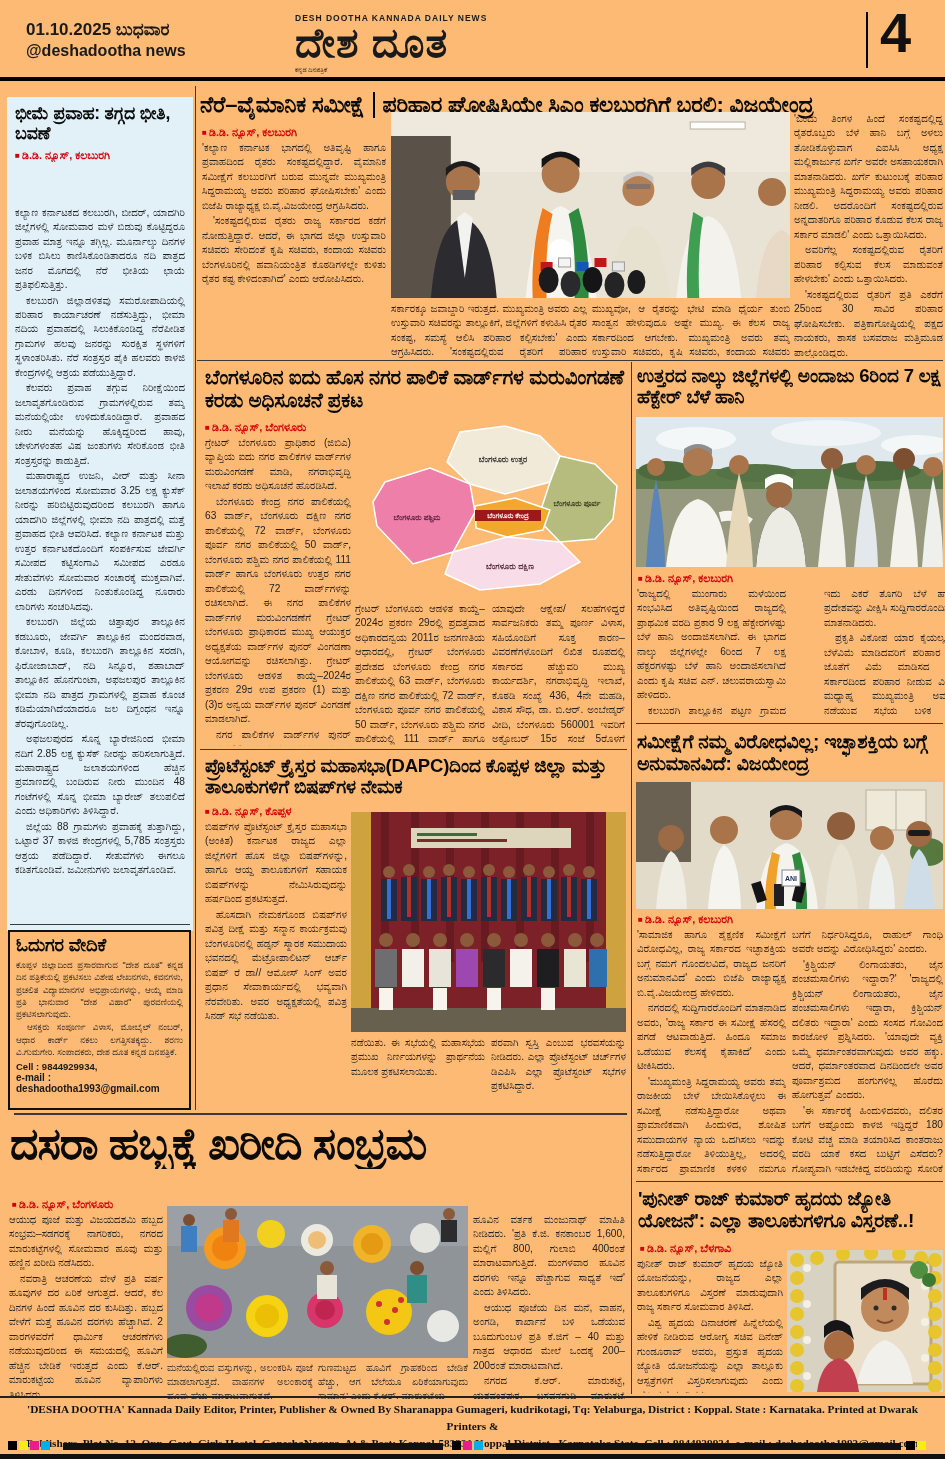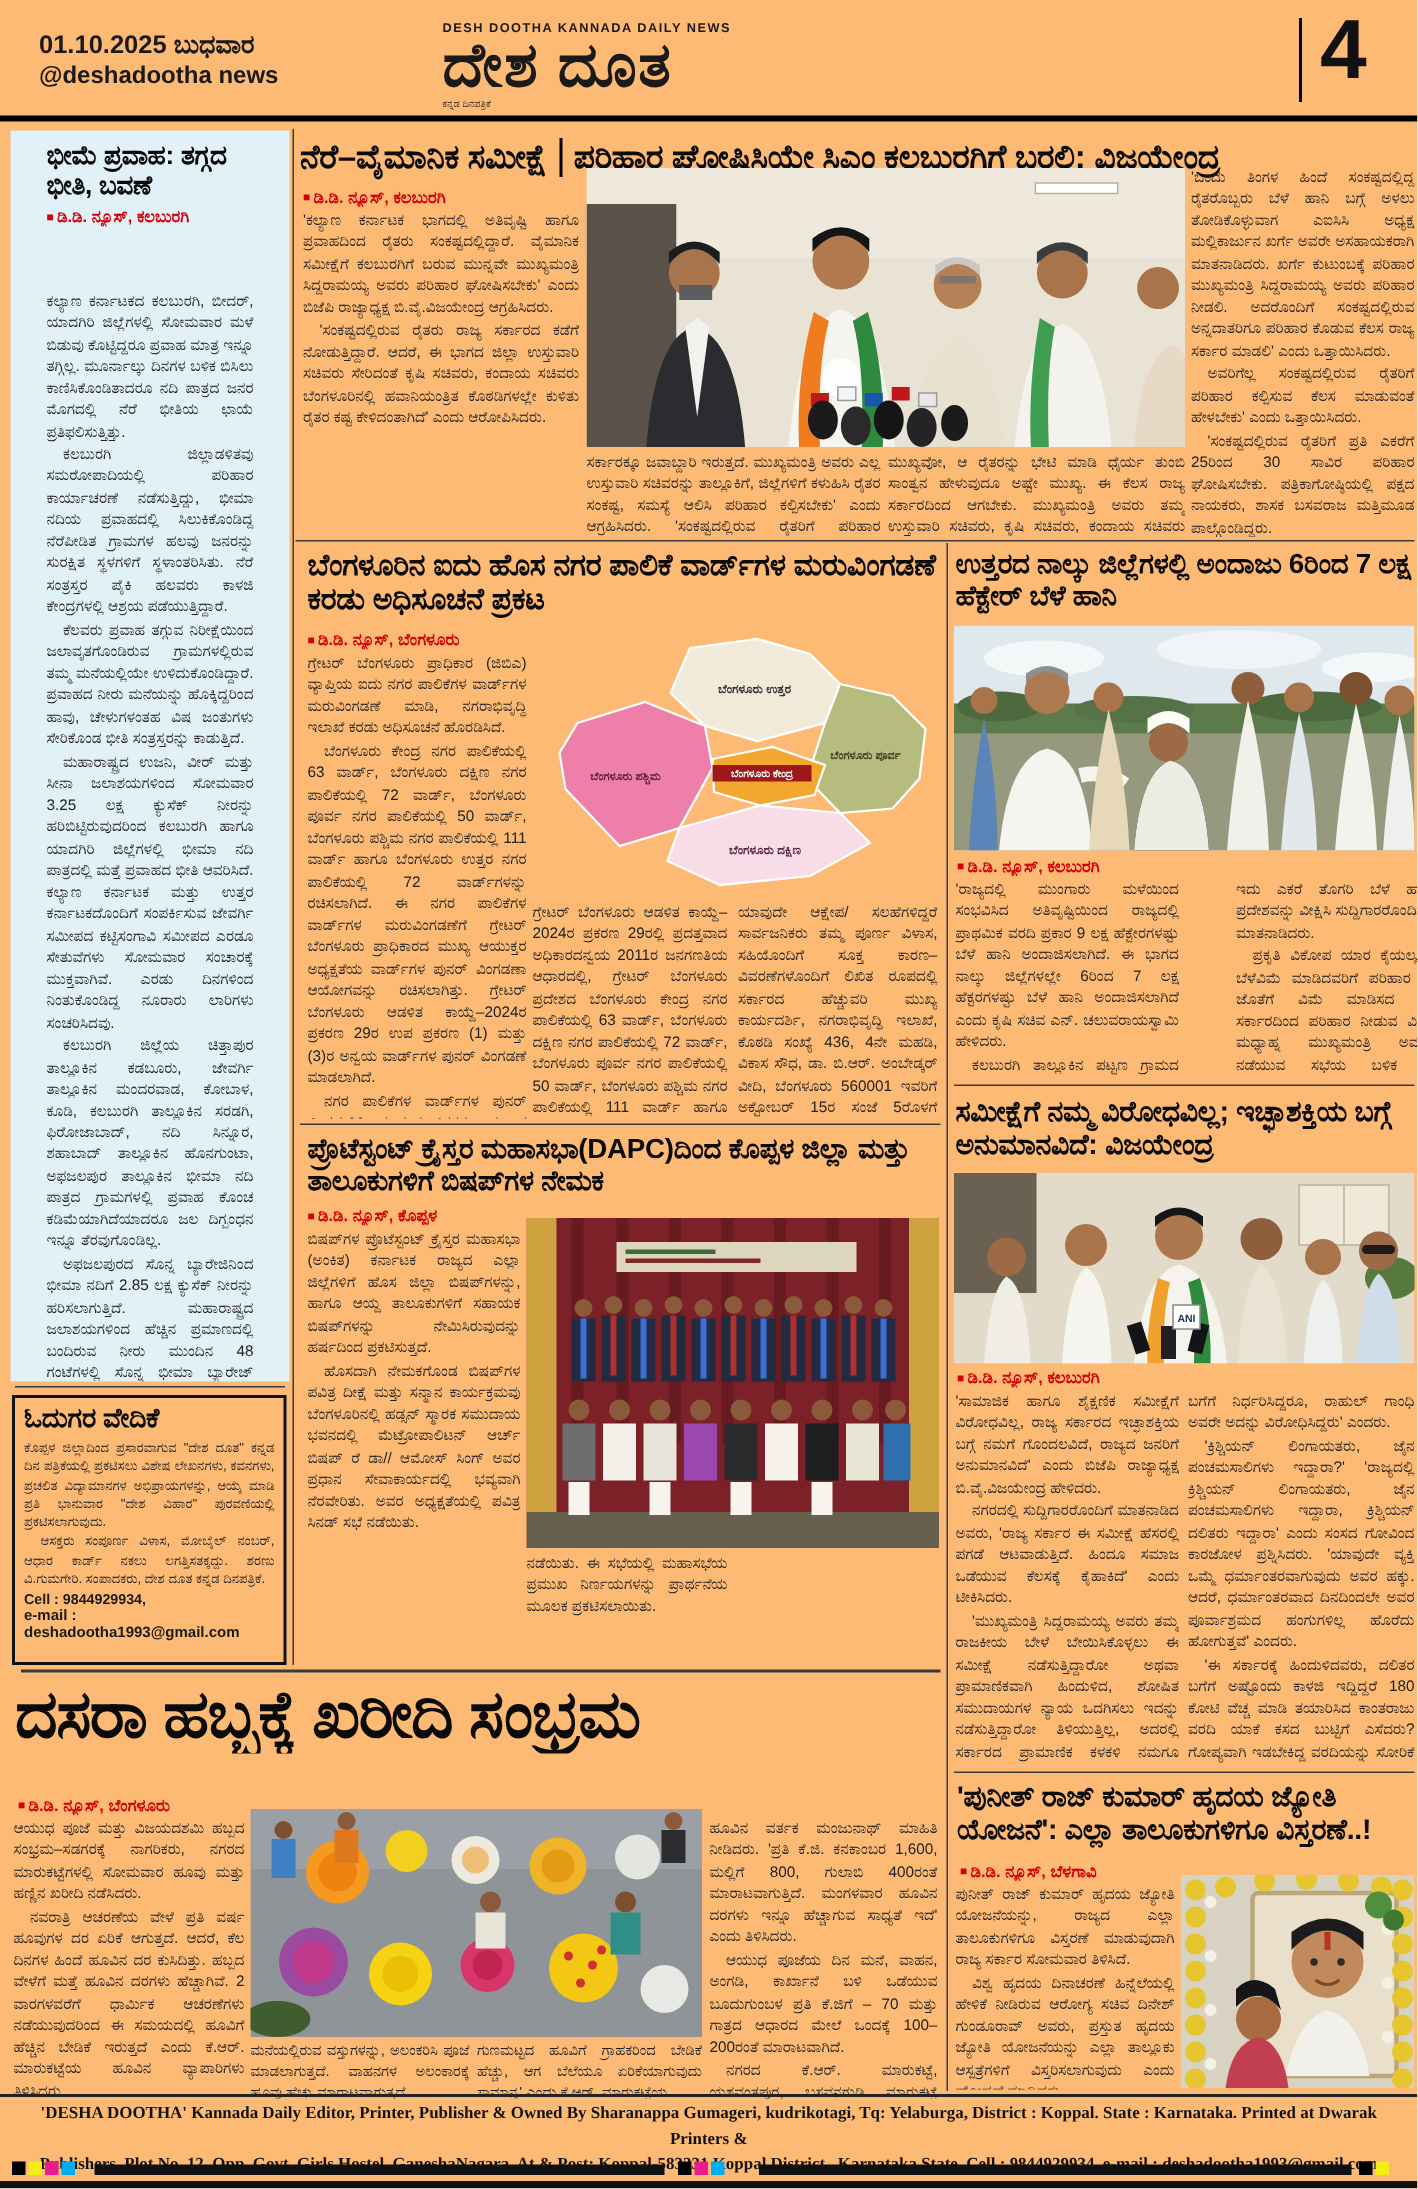--- a/index.html
+++ b/index.html
@@ -34,21 +34,21 @@
     <div style="font-size:8.5px;font-weight:bold;letter-spacing:1px;">DESH DOOTHA KANNADA DAILY NEWS</div>
     <div style="font-size:41px;font-weight:800;line-height:1.02;letter-spacing:1px;">ದೇಶ ದೂತ</div>
     <div style="font-size:6.5px;margin-top:1px;">ಕನ್ನಡ ದಿನಪತ್ರಿಕೆ</div>
   </div>
 
   <div class="abs" style="left:866px;top:12px;width:2px;height:56px;background:#000;"></div>
   <div class="abs" style="left:880px;top:0px;font-size:56px;font-weight:800;color:#111;">4</div>
 
   <div class="abs" style="left:0;top:77px;width:945px;height:4px;background:#000;"></div>
 
-  <div class="abs" style="left:7px;top:87px;width:186px;height:834px;background:#e2f0f8;padding:6px 24px;overflow:hidden;">
+  <div class="abs" style="left:7px;top:97px;width:186px;height:834px;background:#e2f0f8;padding:6px 8px;overflow:hidden;">
     <div class="hl" style="font-size:17.5px;">ಭೀಮೆ ಪ್ರವಾಹ: ತಗ್ಗದ ಭೀತಿ, ಬವಣೆ</div>
     <div class="byline" style="margin:5px 0 3px;">ಡಿ.ಡಿ. ನ್ಯೂಸ್, ಕಲಬುರಗಿ</div>
     <div class="body-text" style="height:740px;margin-top:44px;">
       <p>ಕಲ್ಯಾಣ ಕರ್ನಾಟಕದ ಕಲಬುರಗಿ, ಬೀದರ್, ಯಾದಗಿರಿ ಜಿಲ್ಲೆಗಳಲ್ಲಿ ಸೋಮವಾರ ಮಳೆ ಬಿಡುವು ಕೊಟ್ಟಿದ್ದರೂ ಪ್ರವಾಹ ಮಾತ್ರ ಇನ್ನೂ ತಗ್ಗಿಲ್ಲ. ಮೂರ್ನಾಲ್ಕು ದಿನಗಳ ಬಳಿಕ ಬಿಸಿಲು ಕಾಣಿಸಿಕೊಂಡಿತಾದರೂ ನದಿ ಪಾತ್ರದ ಜನರ ಮೊಗದಲ್ಲಿ ನೆರೆ ಭೀತಿಯ ಛಾಯೆ ಪ್ರತಿಫಲಿಸುತ್ತಿತ್ತು.</p>
       <p>ಕಲಬುರಗಿ ಜಿಲ್ಲಾಡಳಿತವು ಸಮರೋಪಾದಿಯಲ್ಲಿ ಪರಿಹಾರ ಕಾರ್ಯಾಚರಣೆ ನಡೆಸುತ್ತಿದ್ದು, ಭೀಮಾ ನದಿಯ ಪ್ರವಾಹದಲ್ಲಿ ಸಿಲುಕಿಕೊಂಡಿದ್ದ ನೆರೆಪೀಡಿತ ಗ್ರಾಮಗಳ ಹಲವು ಜನರನ್ನು ಸುರಕ್ಷಿತ ಸ್ಥಳಗಳಿಗೆ ಸ್ಥಳಾಂತರಿಸಿತು. ನೆರೆ ಸಂತ್ರಸ್ತರ ಪೈಕಿ ಹಲವರು ಕಾಳಜಿ ಕೇಂದ್ರಗಳಲ್ಲಿ ಆಶ್ರಯ ಪಡೆಯುತ್ತಿದ್ದಾರೆ.</p>
       <p>ಕೆಲವರು ಪ್ರವಾಹ ತಗ್ಗುವ ನಿರೀಕ್ಷೆಯಿಂದ ಜಲಾವೃತಗೊಂಡಿರುವ ಗ್ರಾಮಗಳಲ್ಲಿರುವ ತಮ್ಮ ಮನೆಯಲ್ಲಿಯೇ ಉಳಿದುಕೊಂಡಿದ್ದಾರೆ. ಪ್ರವಾಹದ ನೀರು ಮನೆಯನ್ನು ಹೊಕ್ಕಿದ್ದರಿಂದ ಹಾವು, ಚೇಳುಗಳಂತಹ ವಿಷ ಜಂತುಗಳು ಸೇರಿಕೊಂಡ ಭೀತಿ ಸಂತ್ರಸ್ತರನ್ನು ಕಾಡುತ್ತಿದೆ.</p>
       <p>ಮಹಾರಾಷ್ಟ್ರದ ಉಜನಿ, ವೀರ್ ಮತ್ತು ಸೀನಾ ಜಲಾಶಯಗಳಿಂದ ಸೋಮವಾರ 3.25 ಲಕ್ಷ ಕ್ಯುಸೆಕ್ ನೀರನ್ನು ಹರಿಬಿಟ್ಟಿರುವುದರಿಂದ ಕಲಬುರಗಿ ಹಾಗೂ ಯಾದಗಿರಿ ಜಿಲ್ಲೆಗಳಲ್ಲಿ ಭೀಮಾ ನದಿ ಪಾತ್ರದಲ್ಲಿ ಮತ್ತೆ ಪ್ರವಾಹದ ಭೀತಿ ಆವರಿಸಿದೆ. ಕಲ್ಯಾಣ ಕರ್ನಾಟಕ ಮತ್ತು ಉತ್ತರ ಕರ್ನಾಟಕದೊಂದಿಗೆ ಸಂಪರ್ಕಿಸುವ ಜೇವರ್ಗಿ ಸಮೀಪದ ಕಟ್ಟಿಸಂಗಾವಿ ಸಮೀಪದ ಎರಡೂ ಸೇತುವೆಗಳು ಸೋಮವಾರ ಸಂಚಾರಕ್ಕೆ ಮುಕ್ತವಾಗಿವೆ. ಎರಡು ದಿನಗಳಿಂದ ನಿಂತುಕೊಂಡಿದ್ದ ನೂರಾರು ಲಾರಿಗಳು ಸಂಚರಿಸಿದವು.</p>
       <p>ಕಲಬುರಗಿ ಜಿಲ್ಲೆಯ ಚಿತ್ತಾಪುರ ತಾಲ್ಲೂಕಿನ ಕಡಬೂರು, ಜೇವರ್ಗಿ ತಾಲ್ಲೂಕಿನ ಮಂದರವಾಡ, ಕೋಬಾಳ, ಕೂಡಿ, ಕಲಬುರಗಿ ತಾಲ್ಲೂಕಿನ ಸರಡಗಿ, ಫಿರೋಜಾಬಾದ್, ನದಿ ಸಿನ್ನೂರ, ಶಹಾಬಾದ್ ತಾಲ್ಲೂಕಿನ ಹೊನಗುಂಟಾ, ಅಫಜಲಪುರ ತಾಲ್ಲೂಕಿನ ಭೀಮಾ ನದಿ ಪಾತ್ರದ ಗ್ರಾಮಗಳಲ್ಲಿ ಪ್ರವಾಹ ಕೊಂಚ ಕಡಿಮೆಯಾಗಿದೆಯಾದರೂ ಜಲ ದಿಗ್ಬಂಧನ ಇನ್ನೂ ತೆರವುಗೊಂಡಿಲ್ಲ.</p>
       <p>ಅಫಜಲಪುರದ ಸೊನ್ನ ಬ್ಯಾರೇಜಿನಿಂದ ಭೀಮಾ ನದಿಗೆ 2.85 ಲಕ್ಷ ಕ್ಯುಸೆಕ್ ನೀರನ್ನು ಹರಿಸಲಾಗುತ್ತಿದೆ. ಮಹಾರಾಷ್ಟ್ರದ ಜಲಾಶಯಗಳಿಂದ ಹೆಚ್ಚಿನ ಪ್ರಮಾಣದಲ್ಲಿ ಬಂದಿರುವ ನೀರು ಮುಂದಿನ 48 ಗಂಟೆಗಳಲ್ಲಿ ಸೊನ್ನ ಭೀಮಾ ಬ್ಯಾರೇಜ್ ತಲುಪಲಿದೆ ಎಂದು ಅಧಿಕಾರಿಗಳು ತಿಳಿಸಿದ್ದಾರೆ.</p>
       <p>ಜಿಲ್ಲೆಯ 88 ಗ್ರಾಮಗಳು ಪ್ರವಾಹಕ್ಕೆ ತುತ್ತಾಗಿದ್ದು, ಒಟ್ಟಾರೆ 37 ಕಾಳಜಿ ಕೇಂದ್ರಗಳಲ್ಲಿ 5,785 ಸಂತ್ರಸ್ತರು ಆಶ್ರಯ ಪಡೆದಿದ್ದಾರೆ. ಸೇತುವೆಗಳು ಈಗಲೂ ಕಡಿತಗೊಂಡಿವೆ. ಜಮೀನುಗಳು ಜಲಾವೃತಗೊಂಡಿವೆ.</p>
@@ -324,20 +324,23 @@
         <rect x="28" y="176" width="14" height="22"></rect>
           <rect x="82" y="176" width="14" height="22"></rect>
         <rect x="136" y="176" width="14" height="22"></rect>
           <rect x="190" y="176" width="14" height="22"></rect>
       </g>
     </svg>
   </div>
 
   <div class="abs body-text" style="left:351px;top:1036px;width:134px;height:70px;">
     <p>ನಡೆಯಿತು. ಈ ಸಭೆಯಲ್ಲಿ ಮಹಾಸಭೆಯ ಪ್ರಮುಖ ನಿರ್ಣಯಗಳನ್ನು ಪ್ರಾರ್ಥನೆಯ ಮೂಲಕ ಪ್ರಕಟಿಸಲಾಯಿತು.</p>
+  </div>
+  <div class="abs body-text" style="left:491px;top:1036px;width:135px;height:70px;">
+    <p>ಪರವಾಗಿ ಸ್ವಸ್ತಿ ಎಂಬುವ ಭರವಸೆಯನ್ನು ನೀಡಿದರು. ಎಲ್ಲಾ ಪ್ರೊಟೆಸ್ಟಂಟ್ ಚರ್ಚ್‌ಗಳ ಡಿಎಪಿಸಿ ಎಲ್ಲಾ ಪ್ರೊಟೆಸ್ಟಂಟ್ ಸಭೆಗಳ ಪ್ರಕಟಿಸಿದ್ದಾರೆ.</p>
   </div>
 
   <div class="abs center hl" style="left:637px;top:731px;width:306px;height:50px;font-size:19px;overflow:hidden;">ಸಮೀಕ್ಷೆಗೆ ನಮ್ಮ ವಿರೋಧವಿಲ್ಲ; ಇಚ್ಛಾಶಕ್ತಿಯ ಬಗ್ಗೆ ಅನುಮಾನವಿದೆ: ವಿಜಯೇಂದ್ರ</div>
 
   <div class="abs" style="left:636px;top:782px;width:307px;height:127px;">
     <svg class="photo" viewBox="0 0 307 127" preserveAspectRatio="none">
       <rect width="307" height="127" fill="#e3dbc9"></rect>
       <rect x="0" y="0" width="55" height="80" fill="#6b6152"></rect>
       <rect x="230" y="8" width="60" height="40" fill="#efe9da" stroke="#b9b09c"></rect>
       <line x1="260" y1="8" x2="260" y2="48" stroke="#b9b09c"></line>
@@ -436,21 +439,21 @@
   </div>
 
   <div class="abs body-text" style="left:167px;top:1361px;width:146px;height:38px;font-size:9.8px;">
     <p>ಮನೆಯಲ್ಲಿರುವ ವಸ್ತುಗಳನ್ನು, ಅಲಂಕರಿಸಿ ಪೂಜೆ ಮಾಡಲಾಗುತ್ತದೆ. ವಾಹನಗಳ ಅಲಂಕಾರಕ್ಕೆ ಹೂವು ಹೆಚ್ಚು ಮಾರಾಟವಾಗುತ್ತದೆ.</p>
   </div>
   <div class="abs body-text" style="left:318px;top:1361px;width:150px;height:38px;font-size:9.8px;">
     <p>ಗುಣಮಟ್ಟದ ಹೂವಿಗೆ ಗ್ರಾಹಕರಿಂದ ಬೇಡಿಕೆ ಹೆಚ್ಚು, ಆಗ ಬೆಲೆಯೂ ಏರಿಕೆಯಾಗುವುದು ಸಾಮಾನ್ಯ' ಎಂದು ಕೆ.ಆರ್. ಮಾರುಕಟ್ಟೆಯ</p>
   </div>
   <div class="abs body-text" style="left:473px;top:1213px;width:152px;height:186px;">
     <p>ಹೂವಿನ ವರ್ತಕ ಮಂಜುನಾಥ್ ಮಾಹಿತಿ ನೀಡಿದರು. 'ಪ್ರತಿ ಕೆ.ಜಿ. ಕನಕಾಂಬರ 1,600, ಮಲ್ಲಿಗೆ 800, ಗುಲಾಬಿ 400ರಂತೆ ಮಾರಾಟವಾಗುತ್ತಿದೆ. ಮಂಗಳವಾರ ಹೂವಿನ ದರಗಳು ಇನ್ನೂ ಹೆಚ್ಚಾಗುವ ಸಾಧ್ಯತೆ ಇದೆ' ಎಂದು ತಿಳಿಸಿದರು.</p>
-    <p>ಆಯುಧ ಪೂಜೆಯ ದಿನ ಮನೆ, ವಾಹನ, ಅಂಗಡಿ, ಕಾರ್ಖಾನೆ ಬಳಿ ಒಡೆಯುವ ಬೂದುಗುಂಬಳ ಪ್ರತಿ ಕೆ.ಜಿಗೆ – 70 ಮತ್ತು ಗಾತ್ರದ ಆಧಾರದ ಮೇಲೆ ಒಂದಕ್ಕೆ 100–200ರಂತೆ ಮಾರಾಟವಾಗಿದೆ.</p>
+    <p>ಆಯುಧ ಪೂಜೆಯ ದಿನ ಮನೆ, ವಾಹನ, ಅಂಗಡಿ, ಕಾರ್ಖಾನೆ ಬಳಿ ಒಡೆಯುವ ಬೂದುಗುಂಬಳ ಪ್ರತಿ ಕೆ.ಜಿಗೆ – 40 ಮತ್ತು ಗಾತ್ರದ ಆಧಾರದ ಮೇಲೆ ಒಂದಕ್ಕೆ 200–200ರಂತೆ ಮಾರಾಟವಾಗಿದೆ.</p>
     <p>ನಗರದ ಕೆ.ಆರ್. ಮಾರುಕಟ್ಟೆ, ಯಶವಂತಪುರ, ಬಸವನಗುಡಿ ಮಾರುಕಟ್ಟೆ ಪ್ರದೇಶಗಳು ಜನಜಂಗುಳಿಯಿಂದ ಕೂಡಿದ್ದವು. ತರಕಾರಿ, ದಿನಸಿ, ಅಲಂಕಾರಿಕ ವಸ್ತುಗಳು ಮತ್ತು ಪೂಜೆಗೆ ಬೇಕಾಗುವ ಬೂದುಗುಂಬಳ, ಬಾಳೆಕಂದು, ಎಲೆ, ತೆಂಗಿನಕಾಯಿಯ ಖರೀದಿ ಜೋರಾಗಿತ್ತು.</p>
   </div>
 
   <div class="abs center hl" style="left:638px;top:1188px;width:303px;height:52px;font-size:19px;overflow:hidden;">'ಪುನೀತ್ ರಾಜ್ ಕುಮಾರ್ ಹೃದಯ ಜ್ಯೋತಿ ಯೋಜನೆ': ಎಲ್ಲಾ ತಾಲೂಕುಗಳಿಗೂ ವಿಸ್ತರಣೆ..!</div>
   <div class="abs byline" style="left:640px;top:1242px;width:180px;">ಡಿ.ಡಿ. ನ್ಯೂಸ್, ಬೆಳಗಾವಿ</div>
   <div class="abs body-text" style="left:637px;top:1257px;width:146px;height:136px;">
     <p>ಪುನೀತ್ ರಾಜ್ ಕುಮಾರ್ ಹೃದಯ ಜ್ಯೋತಿ ಯೋಜನೆಯನ್ನು, ರಾಜ್ಯದ ಎಲ್ಲಾ ತಾಲೂಕುಗಳಿಗೂ ವಿಸ್ತರಣೆ ಮಾಡುವುದಾಗಿ ರಾಜ್ಯ ಸರ್ಕಾರ ಸೋಮವಾರ ತಿಳಿಸಿದೆ.</p>
     <p>ವಿಶ್ವ ಹೃದಯ ದಿನಾಚರಣೆ ಹಿನ್ನೆಲೆಯಲ್ಲಿ ಹೇಳಿಕೆ ನೀಡಿರುವ ಆರೋಗ್ಯ ಸಚಿವ ದಿನೇಶ್ ಗುಂಡೂರಾವ್ ಅವರು, ಪ್ರಸ್ತುತ ಹೃದಯ ಜ್ಯೋತಿ ಯೋಜನೆಯನ್ನು ಎಲ್ಲಾ ತಾಲ್ಲೂಕು ಆಸ್ಪತ್ರೆಗಳಿಗೆ ವಿಸ್ತರಿಸಲಾಗುವುದು ಎಂದು ಘೋಷಣೆ ಮಾಡಿದರು.</p>
 
   </div>

